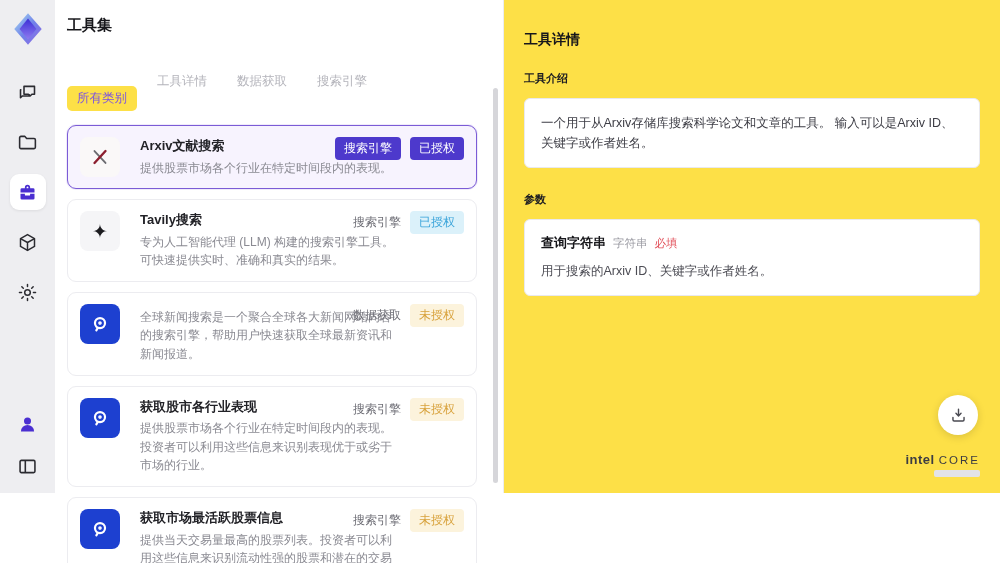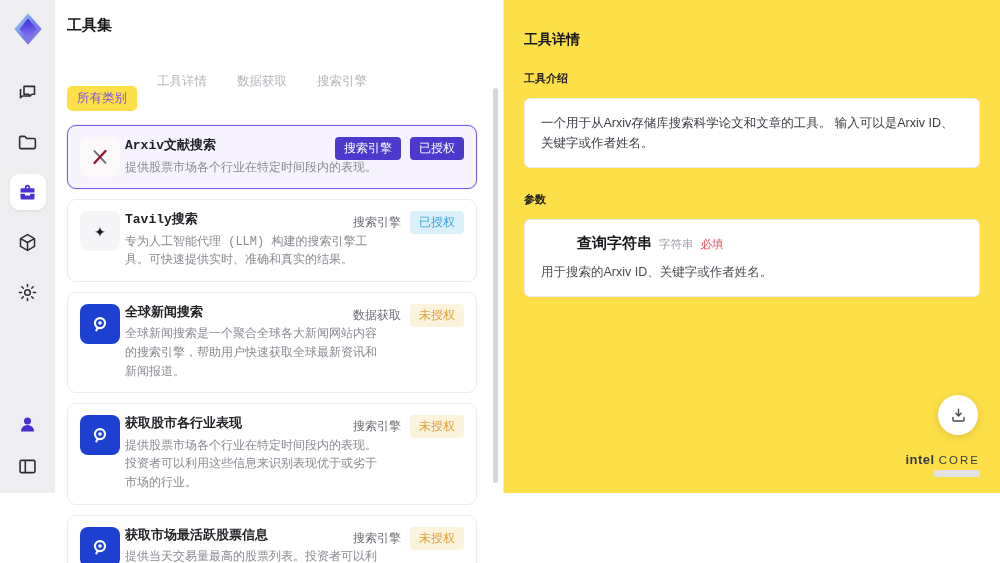--- a/index.html
+++ b/index.html
@@ -22,22 +22,22 @@
 
   
   .list-panel { width:448px; flex:0 0 448px; background:#fff; position:relative;
     padding:16px 16px 0 12px; }
   .page-title { font-size:15px; font-weight:bold; color:#17171b; margin-bottom:16px; }
   .tabs { display:flex; align-items:center; gap:10px; margin-bottom:14px; }
   .tab { font-size:12.5px; color:#b4b4bb; padding:4px 10px; border-radius:5px; cursor:pointer; white-space:nowrap; }
   .tab.active { color:#7c53e0; background:#fde047; font-weight:normal;margin-top:35px; }
 
   .cards { display:flex; flex-direction:column; gap:10px; padding-right:10px; }
-  .card { position:relative; display:flex; gap:5px; padding:11px 12px; background:#fff;
-    border:1px solid #ececf0; border-radius:9px; cursor:pointer;font-family:Liberation Mono, monospace; }
+  .card { position:relative; display:flex; gap:20px; padding:11px 12px; background:#fff;
+    border:1px solid #ececf0; border-radius:9px; cursor:pointer; }
   .card.selected { border:1.5px solid #7b5bd6; background:#f7f3fe;
     box-shadow:0 0 0 1px rgba(123,91,214,.12); }
   .tool-icon { width:40px; height:40px; border-radius:8px; background:#f5f5f7; flex:0 0 40px;
     display:flex; align-items:center; justify-content:center; font-size:19px; overflow:hidden; }
   .tool-icon.blue { background:#1d40d0; }
   .card-body { flex:1; min-width:0; }
   .tool-name { font-size:13px; font-weight:bold; color:#222227; line-height:1.35; }
   .tool-desc { font-size:12px; color:#8a8a92; line-height:1.55; margin-top:4px; max-width:258px; }
   .card.selected .tool-desc { max-width:278px; }
   .badges { position:absolute; top:11px; right:12px; display:flex; align-items:center; gap:9px; }
@@ -51,21 +51,21 @@
 
   
   .details { flex:1; background:#fde047; border-left:1px solid #ececef;
     padding:31px 20px; position:relative; }
   .details-title { font-size:14px; font-weight:bold; color:#17171b; margin-bottom:22px; }
   .section-h { font-size:11px; font-weight:bold; color:#1c1c21; margin-bottom:12px; }
   .panel-box { background:#fff; border:1px solid #e9e9ee; border-radius:6px;
     padding:14px 16px; margin-bottom:24px; }
   .intro-text { font-size:12.5px; color:#3d3d45; line-height:1.6; }
   .param-head { display:flex; align-items:baseline; gap:7px; }
-  .param-name { font-size:15px; font-weight:bold; color:#17171b;margin-left:36px; }
+  .param-name { font-size:13px; font-weight:bold; color:#17171b; }
   .param-type { font-size:11.5px; color:#9b9ba3; }
   .param-required { font-size:11.5px; color:#e2505a; }
   .param-desc { font-size:12.5px; color:#4c4c54; margin-top:10px; line-height:1.5; }
 
   
   .fab { position:absolute; right:22px; bottom:58px; width:40px; height:40px;
     border-radius:50%; background:#fff; box-shadow:0 2px 8px rgba(0,0,0,.14);
     display:flex; align-items:center; justify-content:center; cursor:pointer; color:#4a4a52; }
   .brand { position:absolute; right:20px; bottom:16px; text-align:left; }
   .brand-line { font-size:13px; color:#3c3c43; letter-spacing:.5px; }
@@ -191,21 +191,20 @@
 
       <div class="card">
         <div class="tool-icon blue">
           <svg viewBox="0 0 24 24" width="22" height="22" fill="none" stroke="#fff" stroke-width="2.4" stroke-linecap="round">
             <circle cx="12" cy="11" r="5.5"></circle>
               <circle cx="12" cy="11" r="0.8" fill="#fff"></circle>
               <path d="M9.5 16.5L8 19"></path>
           </svg>
         </div>
         <div class="card-body">
-          <div class="tool-name">全球新闻搜索</div>
           <div class="tool-desc">全球新闻搜索是一个聚合全球各大新闻网站内容的搜索引擎，帮助用户快速获取全球最新资讯和新闻报道。</div>
         </div>
         <div class="badges">
           <span class="cat-text">数据获取</span>
           <span class="badge auth-no">未授权</span>
         </div>
       </div>
 
       <div class="card">
         <div class="tool-icon blue">

